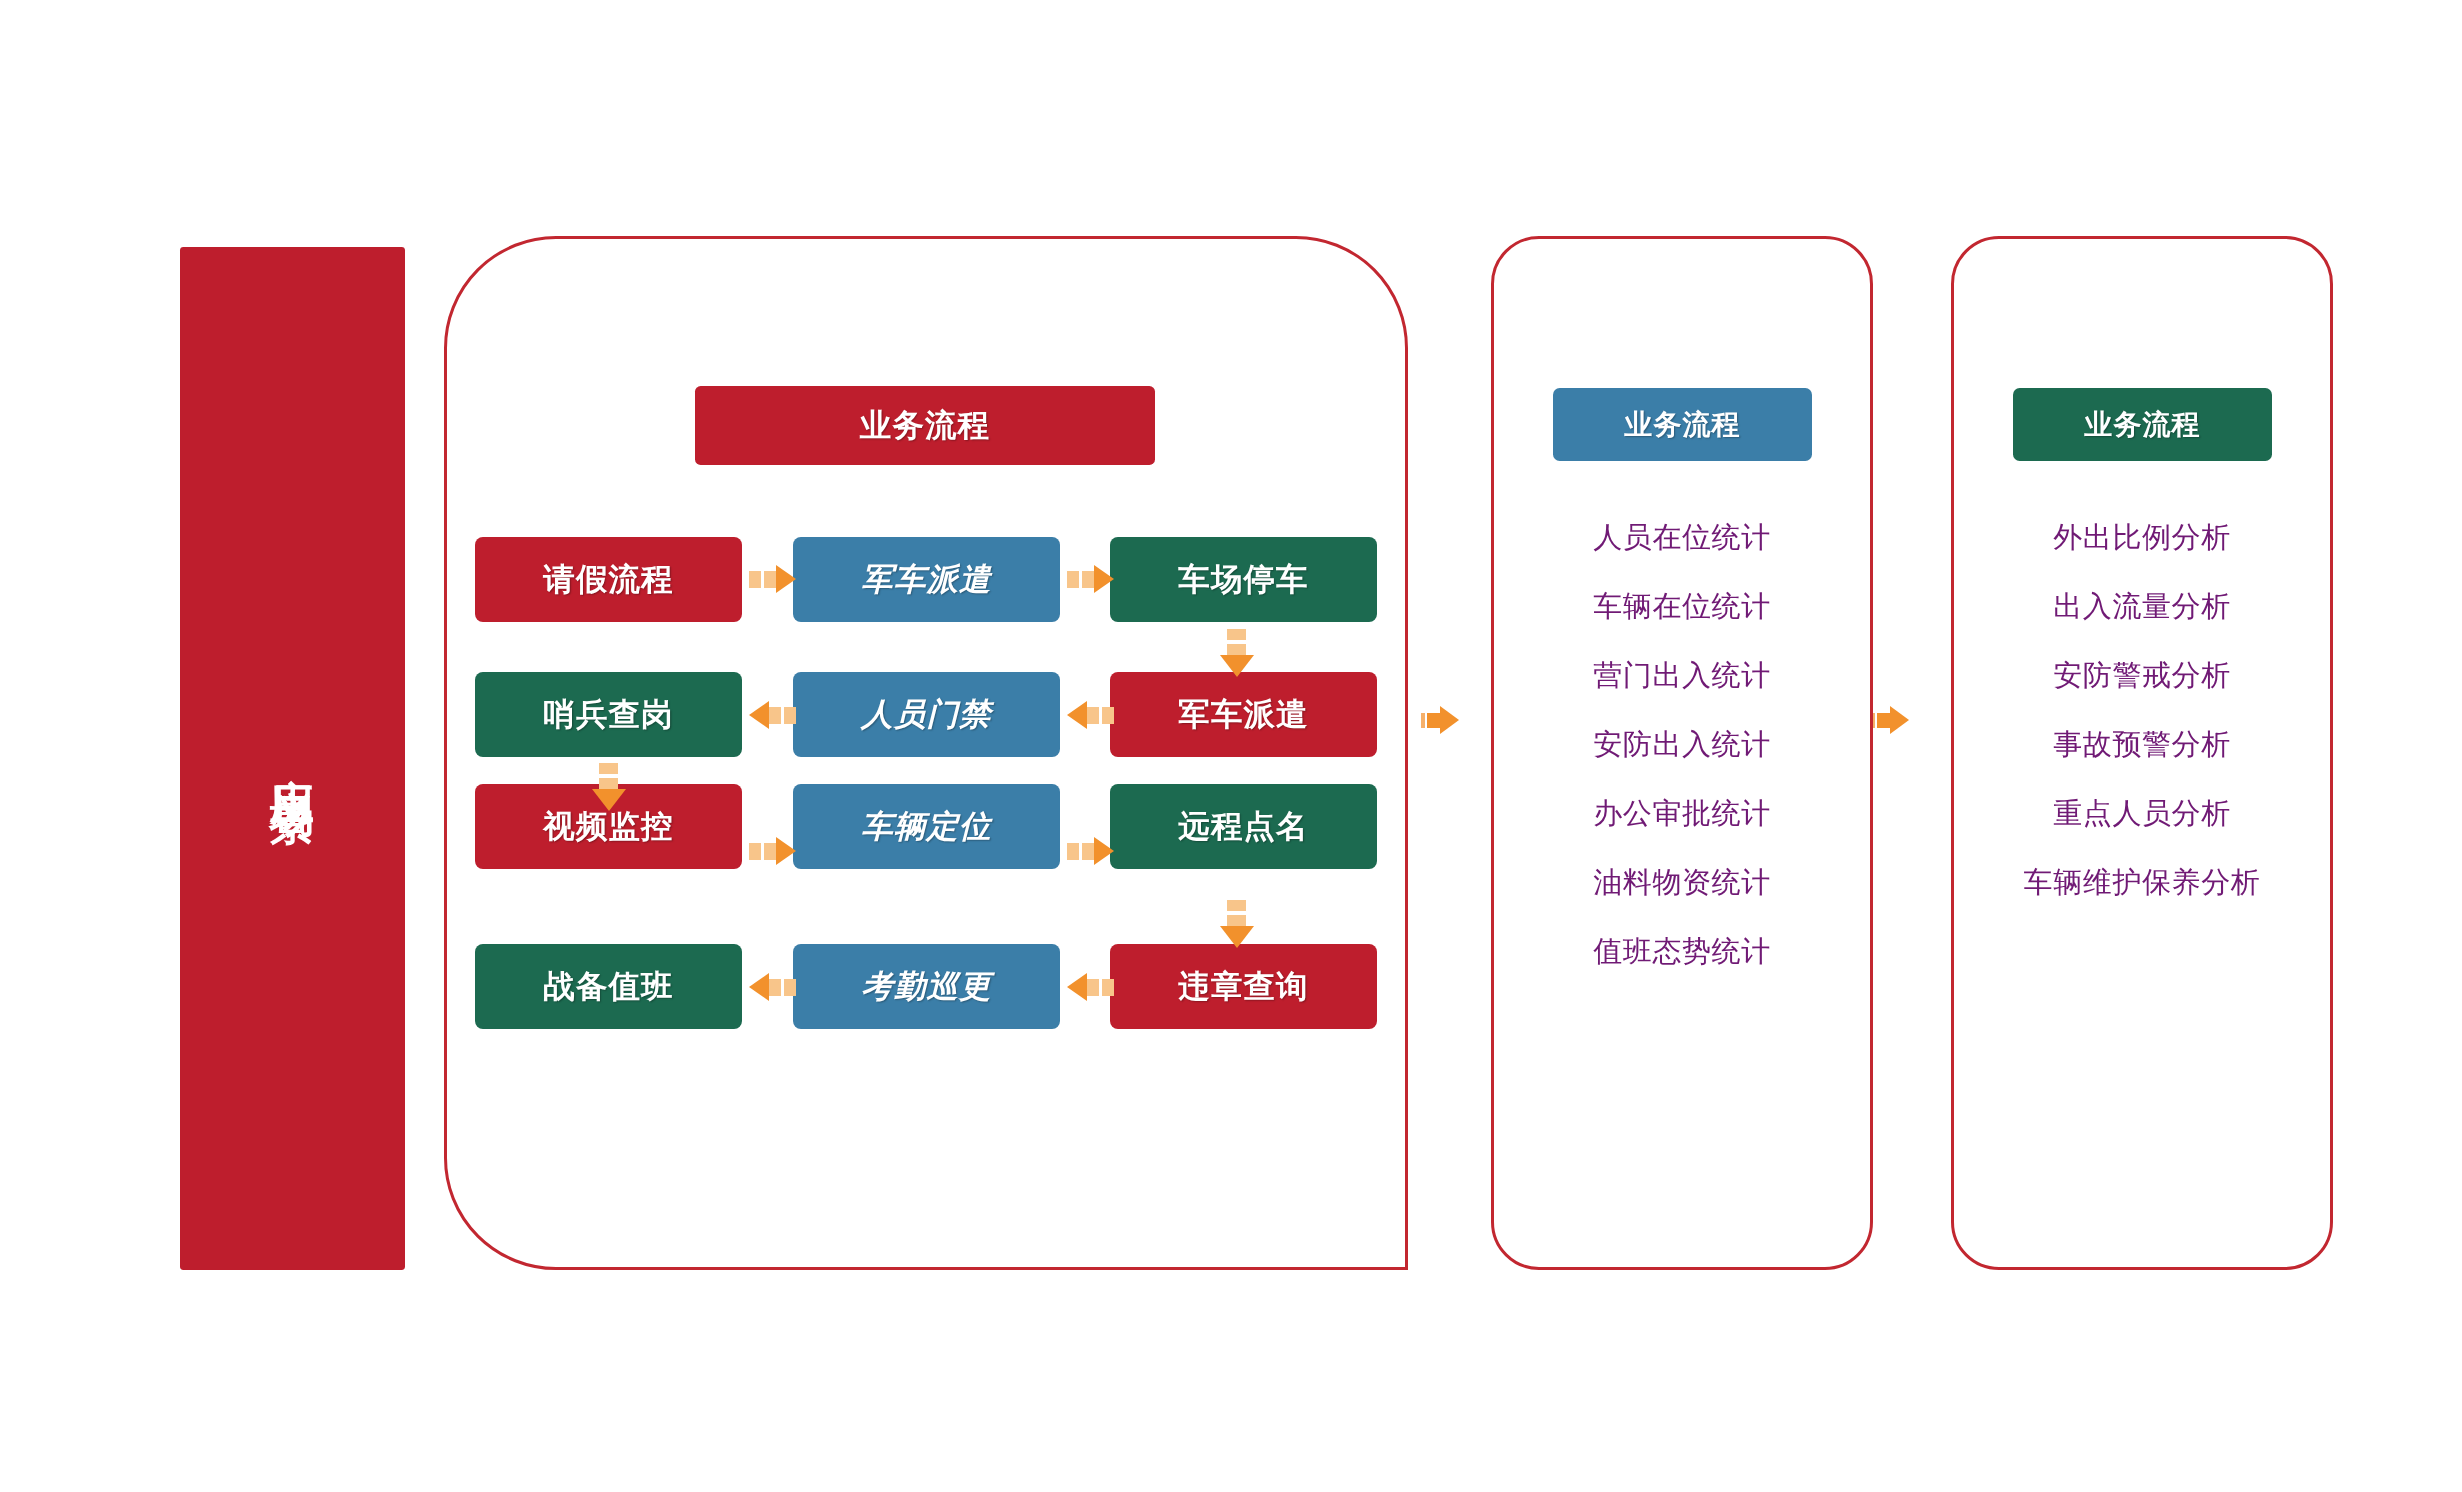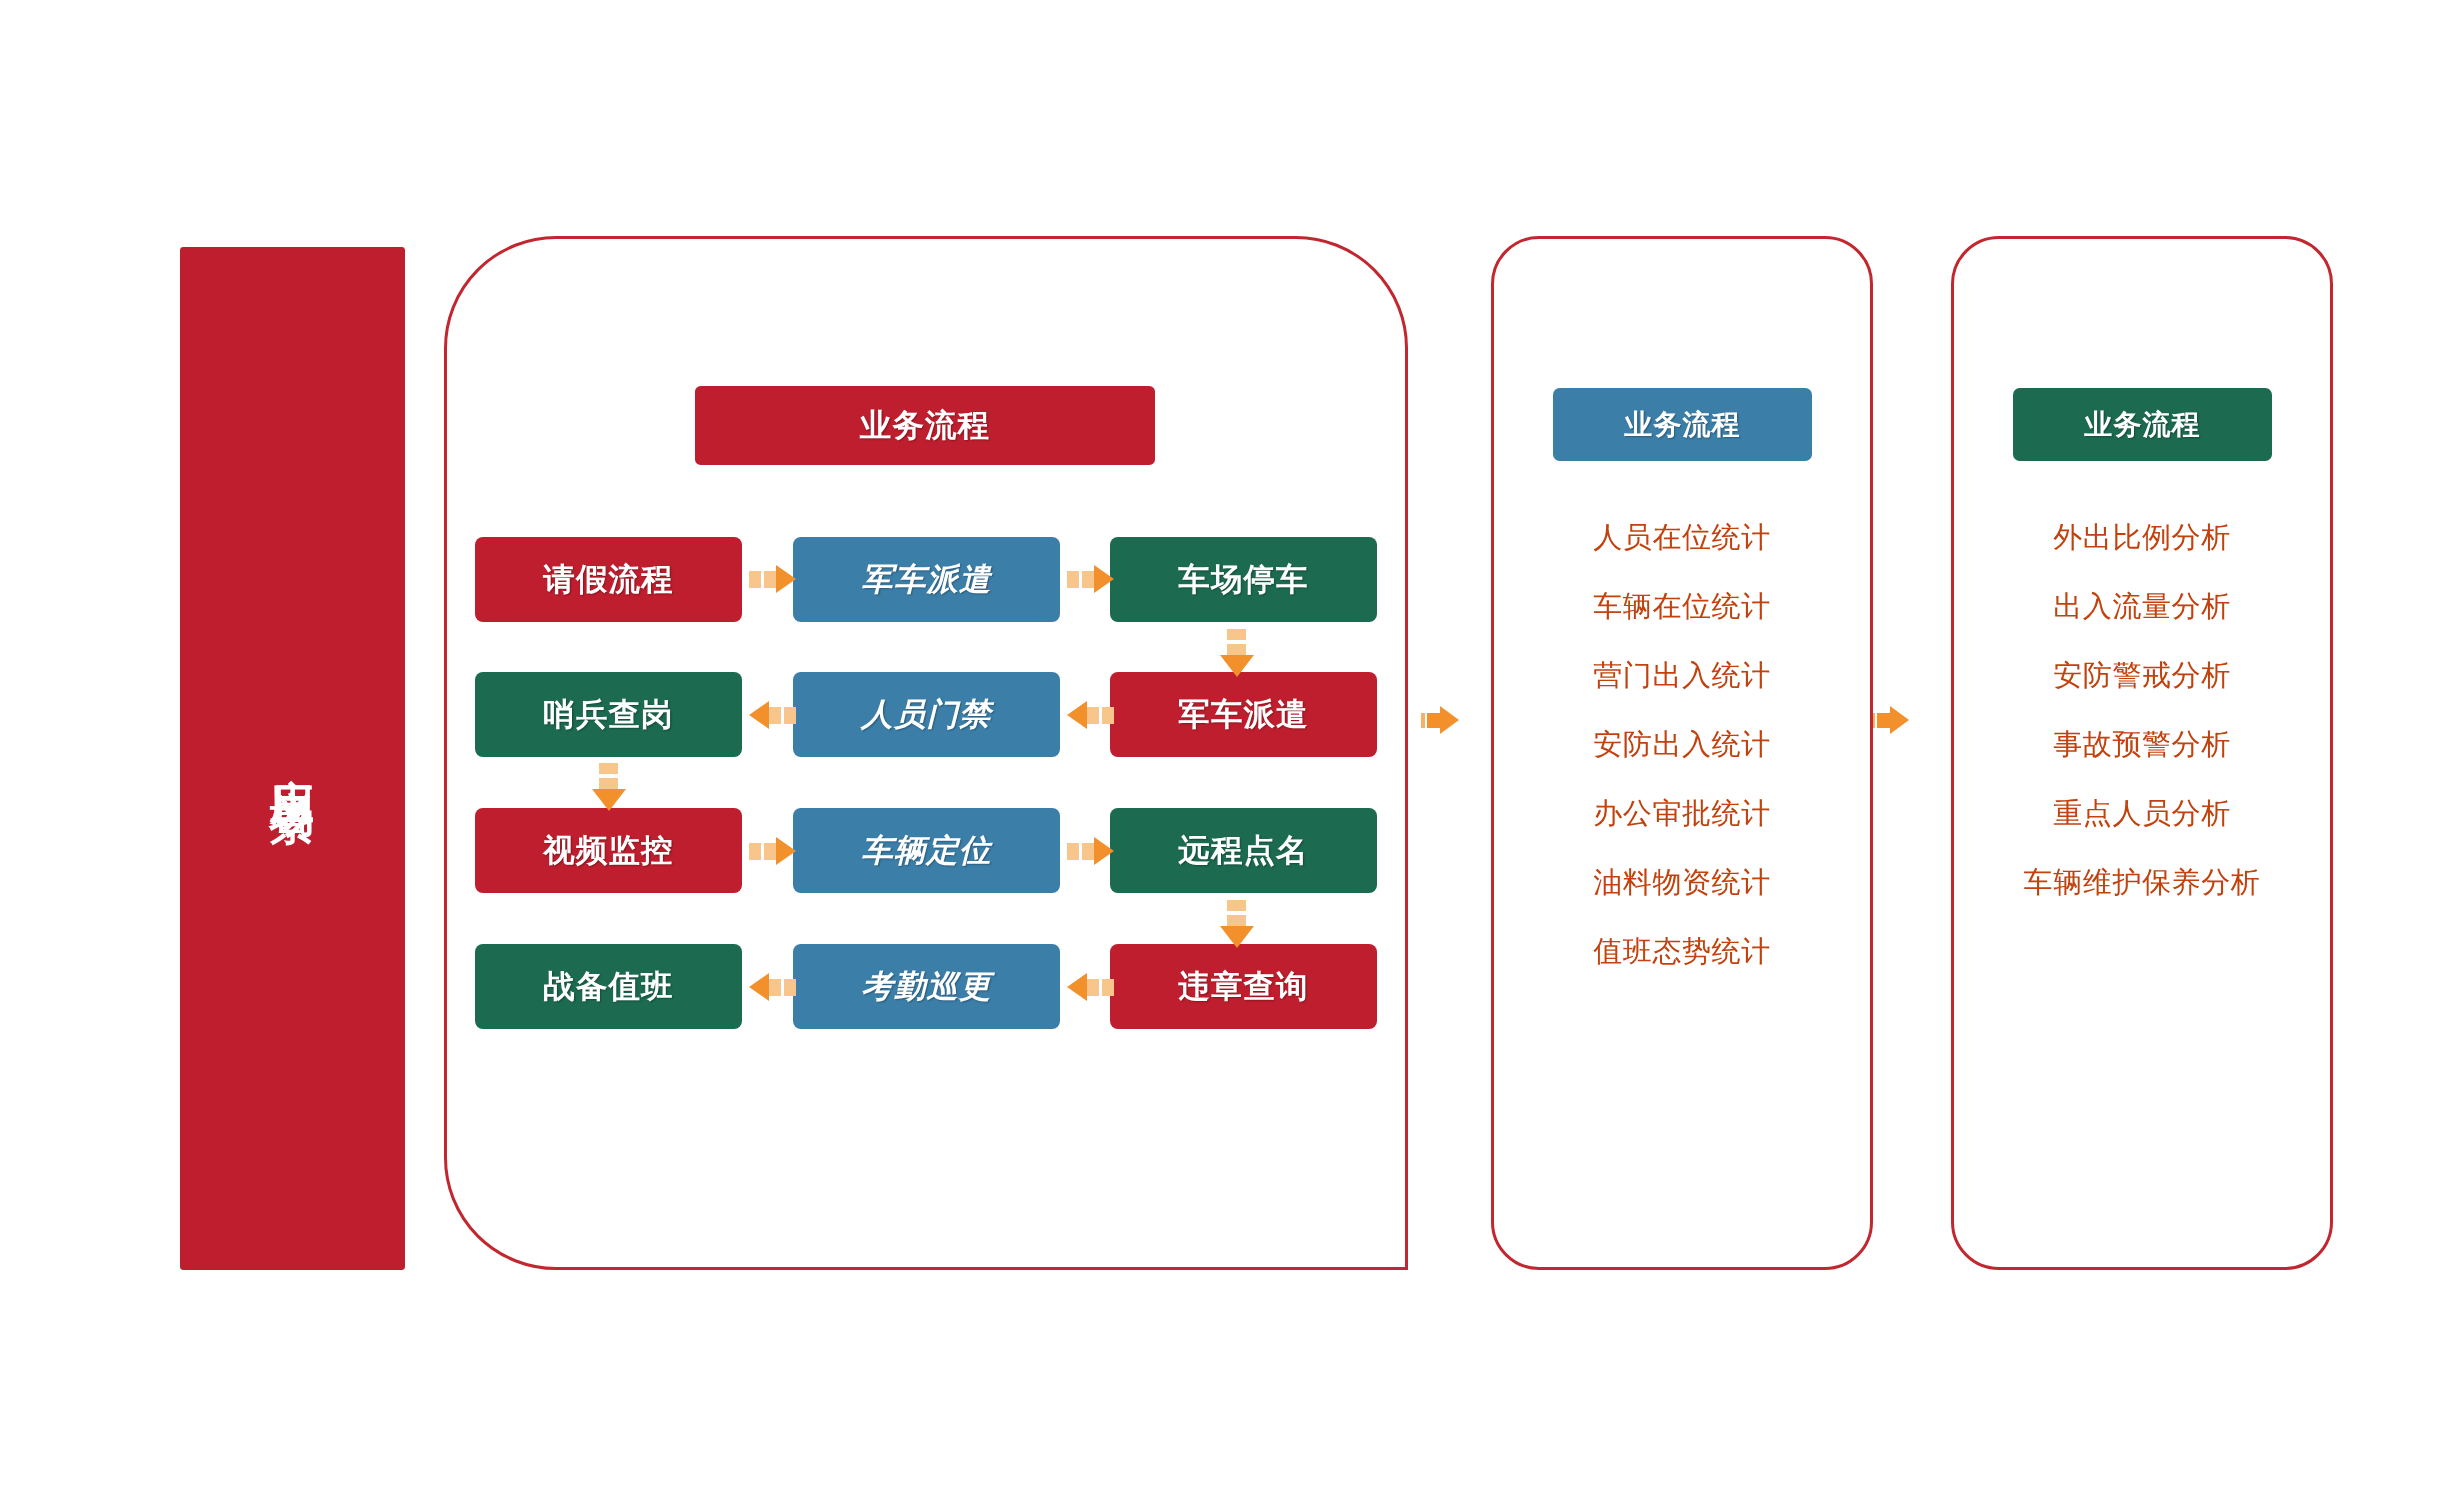--- a/index.html
+++ b/index.html
@@ -44,21 +44,21 @@
 
   
   #flow-header{
     position:absolute;left:695px;top:386px;width:460px;height:79px;
     border-radius:5.6px;
   }
 
   
   .cell{width:267px;height:85px;}
   .c1{left:475px;}  .c2{left:793px;} .c3{left:1110px;}
-  .r1{top:537px;} .r2{top:672px;} .r3{top:808px;} .r4{top:944px;justify-content:center;}
+  .r1{top:537px;} .r2{top:672px;} .r3{top:784px;} .r4{top:944px;justify-content:center;}
 
   
   .arrow{position:absolute;width:0;height:0;}
   .arrow-r{
     border-top:14.6px solid transparent;border-bottom:14.6px solid transparent;
     border-left:20px solid #F2912C;
   }
   .arrow-l{
     border-top:14.6px solid transparent;border-bottom:14.6px solid transparent;
     border-right:20px solid #F2912C;
@@ -89,21 +89,21 @@
     text-shadow:1.1px 1.1px 1.7px rgba(0,0,0,.28);
   }
   #stats-header{left:1553px;top:388px;background:#3B7EA8;}
   #analysis-header{left:2013px;top:388px;background:#1C6A50;}
 
   
   .col-list{position:absolute;width:382px;text-align:center;}
   #stats-list{left:1491px;top:523px;}
   #analysis-list{left:1951px;top:523px;}
   .col-list .li{
-    font-size:29px;color:#c2410c;line-height:1.0;
+    font-size:29px;color:#701a75;line-height:1.0;
     margin-bottom:40px;white-space:nowrap;letter-spacing:0.6px;
   }
 </style>
 </head>
 <body>
 
 <div class="canvas">
 
   <div id="scene-banner">
     <div class="vtext">应用场景</div>

